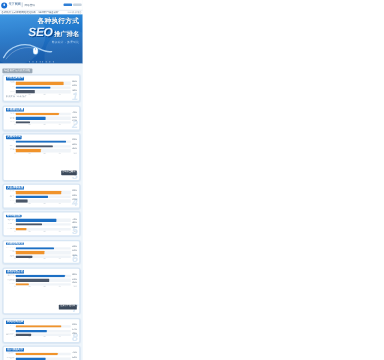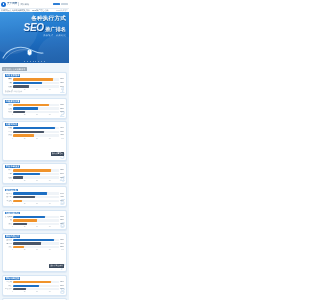--- a/index.html
+++ b/index.html
@@ -24,21 +24,21 @@
   .tb-chip.g{background:#c8d4df;}
 
   
   .navstrip{height:4px;background:#ffffff;border-top:.5px solid #e6edf4;
             display:flex;align-items:center;padding:0 1px;box-sizing:border-box;
             overflow:hidden;}
   .nav-item{font-size:2.1px;color:#4a6party;color:#50657a;white-space:nowrap;margin-right:1px;}
   .nav-right{margin-left:auto;font-size:1.9px;color:#9aa9b8;white-space:nowrap;}
 
   
-  .hero{position:relative;height:51px;overflow:hidden;
+  .hero{position:relative;height:41px;overflow:hidden;
         background:linear-gradient(175deg,#2f8fe0 0%,#1f74c8 42%,#1a63b4 72%,#1559a6 100%);padding-left:28px;}
   .hero::before{content:"";position:absolute;left:-14px;top:-10px;width:52px;height:52px;
         border-radius:50%;background:rgba(255,255,255,.07);}
   .hero::after{content:"";position:absolute;right:-12px;bottom:-16px;width:44px;height:44px;
         border-radius:50%;background:rgba(255,255,255,.06);}
   .hero-inner{position:relative;z-index:3;padding:4px 3px 0 3px;text-align:right;}
   .hero-title{font-size:5.6px;font-weight:bold;color:#ffffff;line-height:1.06;
         letter-spacing:.2px;white-space:nowrap;text-shadow:0 .5px .6px rgba(0,0,0,.28);}
   .hero-row2{display:flex;align-items:flex-end;justify-content:flex-end;
         gap:1.5px;margin-top:1px;}

